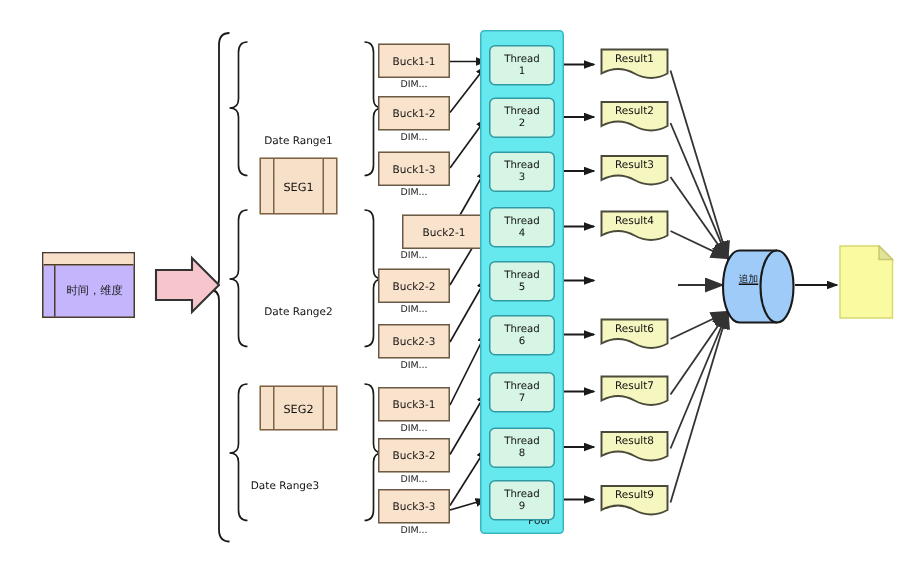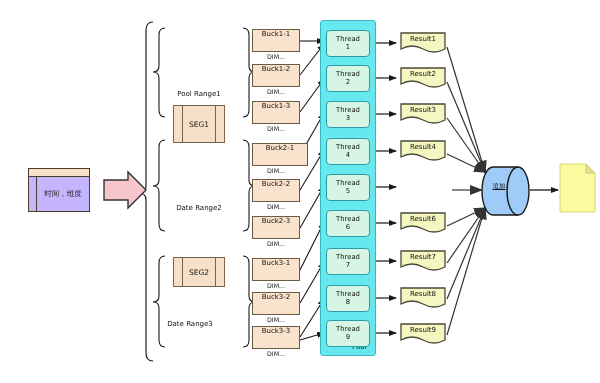--- a/index.html
+++ b/index.html
@@ -85,21 +85,21 @@
     font-size: 7px;
     color: #111;
     text-align: center;
     white-space: nowrap;
   }
   
   .buck-box {
     border: 1.4px solid #6b5a45;
     background: #fae3cd;
     display: flex;
-    align-items: flex-start;
+    align-items: center;
     justify-content: center;
   }
   .buck-box .t {
     font-size: 7px;
     color: #111;
   }
   .dim-lbl {
     position: absolute;
     font-size: 6.3px;
     color: #222;
@@ -248,21 +248,21 @@
   <div class="node src-table" style="left:28px; top:168px; width:62px; height:44px;">
     <div class="hdr"></div>
     <div class="body">
       <span class="lbl">时间，维度</span>
     </div>
   </div>
 
   <div class="node seg-box" style="left:173px; top:57px; width:52px; height:38px;margin-top:48px;">
     <span class="t">SEG1</span>
   </div>
-  <div class="caption" style="left:173px; top:90px; width:52px;">Pool Range1</div>
+  <div class="caption" style="left:173px; top:90px; width:52px;">Date Range1</div>
 
   <div class="node seg-box" style="left:173px; top:171px; width:52px; height:30px;">
     <span class="t">SEG2</span>
   </div>
   <div class="caption" style="left:173px; top:204px; width:52px;">Date Range2</div>
 
   <div class="node seg-box" style="left:173px; top:287px; width:52px; height:30px;">
     <span class="t">SEG3</span>
   </div>
   <div class="caption" style="left:161px; top:320px; width:58px;text-align:center;">Date Range3</div>
@@ -275,21 +275,21 @@
   <div class="node buck-box" style="left:252px; top:64px; width:48px; height:23px;">
     <span class="t">Buck1-2</span>
   </div>
   <div class="dim-lbl" style="left:252px; top:88px; width:48px;">DIM...</div>
 
   <div class="node buck-box" style="left:252px; top:101px; width:48px; height:23px;">
     <span class="t">Buck1-3</span>
   </div>
   <div class="dim-lbl" style="left:252px; top:125px; width:48px;">DIM...</div>
 
-  <div class="node buck-box" style="left:252px; top:143px; width:56px; height:23px;">
+  <div class="node buck-box" style="left:268px; top:143px; width:56px; height:23px;">
     <span class="t">Buck2-1</span>
   </div>
   <div class="dim-lbl" style="left:252px; top:167px; width:48px;">DIM...</div>
 
   <div class="node buck-box" style="left:252px; top:179px; width:48px; height:23px;">
     <span class="t">Buck2-2</span>
   </div>
   <div class="dim-lbl" style="left:252px; top:203px; width:48px;">DIM...</div>
 
   <div class="node buck-box" style="left:252px; top:216px; width:48px; height:23px;">

